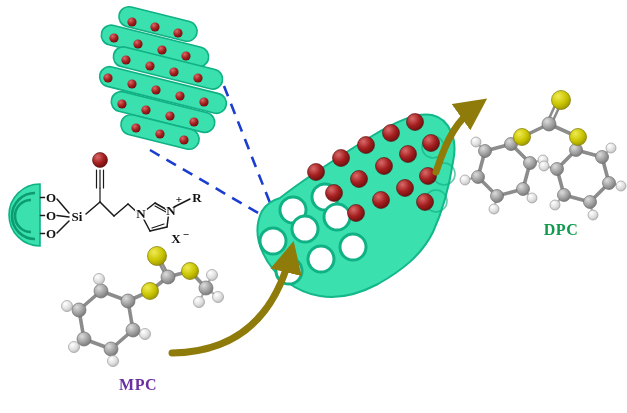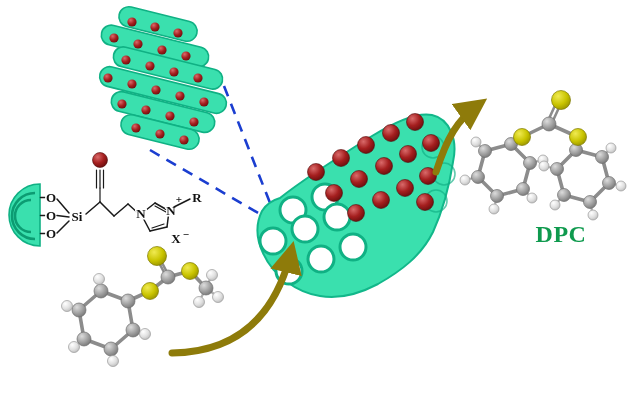--- a/index.html
+++ b/index.html
@@ -1,19 +1,19 @@
 <!DOCTYPE html>
 <html><head>
 <meta charset="utf-8">
 <style>
   html,body{margin:0;padding:0;background:#fff;}
   .canvas{position:relative;width:627px;height:413px;background:#ffffff;overflow:hidden;
           font-family:"Liberation Serif",serif;}
   .canvas svg{position:absolute;left:0;top:0;}
-  .label{position:absolute;font-weight:bold;font-size:24px;width:70px;text-align:center;
+  .label{position:absolute;font-weight:bold;font-size:16px;width:70px;text-align:center;
          font-family:"Liberation Serif",serif;letter-spacing:.5px;}
   .label-mpc{left:103px;top:376px;color:#6a2fa0;}
   .label-dpc{left:526px;top:221px;color:#0f9a4e;}
 
   .slab{fill:#3ae0ae;stroke:#10b184;stroke-width:1.6;}
   .rod{fill:#3ae0ae;stroke:#12b78a;stroke-width:2;}
   .pore{fill:#ffffff;stroke:#10b184;stroke-width:3;}
   .scal{fill:none;stroke:#0fae82;stroke-width:1.6;opacity:.65;}
   .dash{stroke:#1b3ed0;stroke-width:2.6;stroke-dasharray:11 8;}
   .arrow{stroke:#8e7b0a;stroke-width:7;fill:none;stroke-linecap:round;}
@@ -281,14 +281,15 @@
     <circle class="atH" cx="465" cy="180" r="5"></circle>
     <circle class="atH" cx="476" cy="142" r="5"></circle>
     <circle class="atH" cx="611" cy="148" r="5"></circle>
     <circle class="atH" cx="621" cy="186" r="5"></circle>
     <circle class="atH" cx="593" cy="215" r="5"></circle>
     <circle class="atH" cx="555" cy="205" r="5"></circle>
     <circle class="atH" cx="544" cy="166" r="5"></circle>
   </g>
 </svg>
 
+<div class="label label-mpc">MPC</div>
 <div class="label label-dpc">DPC</div>
 </div>
 
 </body></html>

